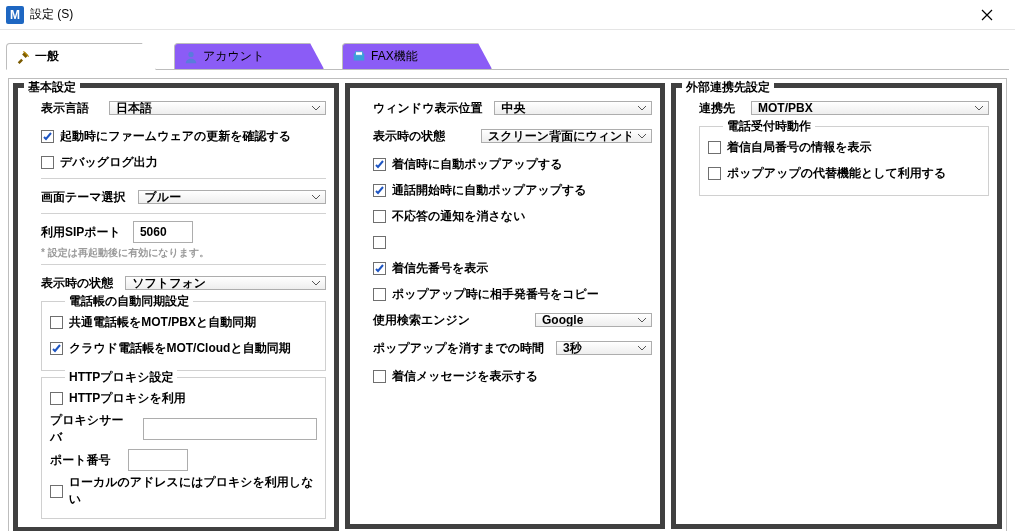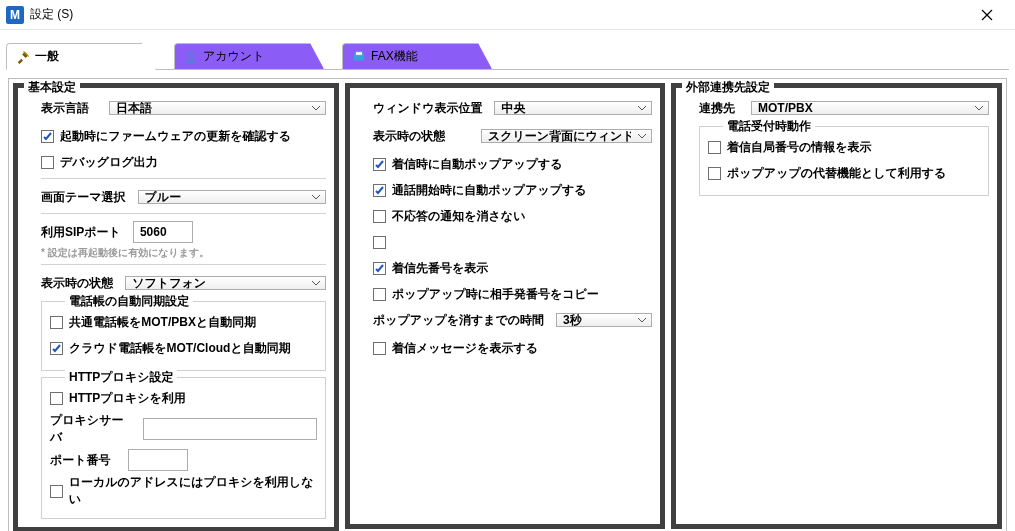--- a/index.html
+++ b/index.html
@@ -412,20 +412,31 @@
           </span>
         </div>
       <div class="row tight">
           <span class="check">
             <span class="box"></span>
             <span>ポップアップ時に相手発番号をコピー</span>
           </span>
         </div>
 
       <div class="row">
+        <span class="lbl wide" style="min-width:150px">使用検索エンジン</span>
+        <span class="select-wrap flex">
+          <input class="select" readonly="" value="Google" style="">
+          <span class="caret">
+              <svg viewBox="0 0 10 10">
+                <path d="M1 3l4 4 4-4" stroke="#555" fill="none"></path>
+              </svg>
+            </span>
+        </span>
+      </div>
+      <div class="row">
         <span class="lbl wide" style="min-width:150px">ポップアップを消すまでの時間</span>
         <span class="select-wrap flex">
           <input class="select" readonly="" value="3秒" style="">
           <span class="caret">
               <svg viewBox="0 0 10 10">
                 <path d="M1 3l4 4 4-4" stroke="#555" fill="none"></path>
               </svg>
             </span>
         </span>
       </div>

